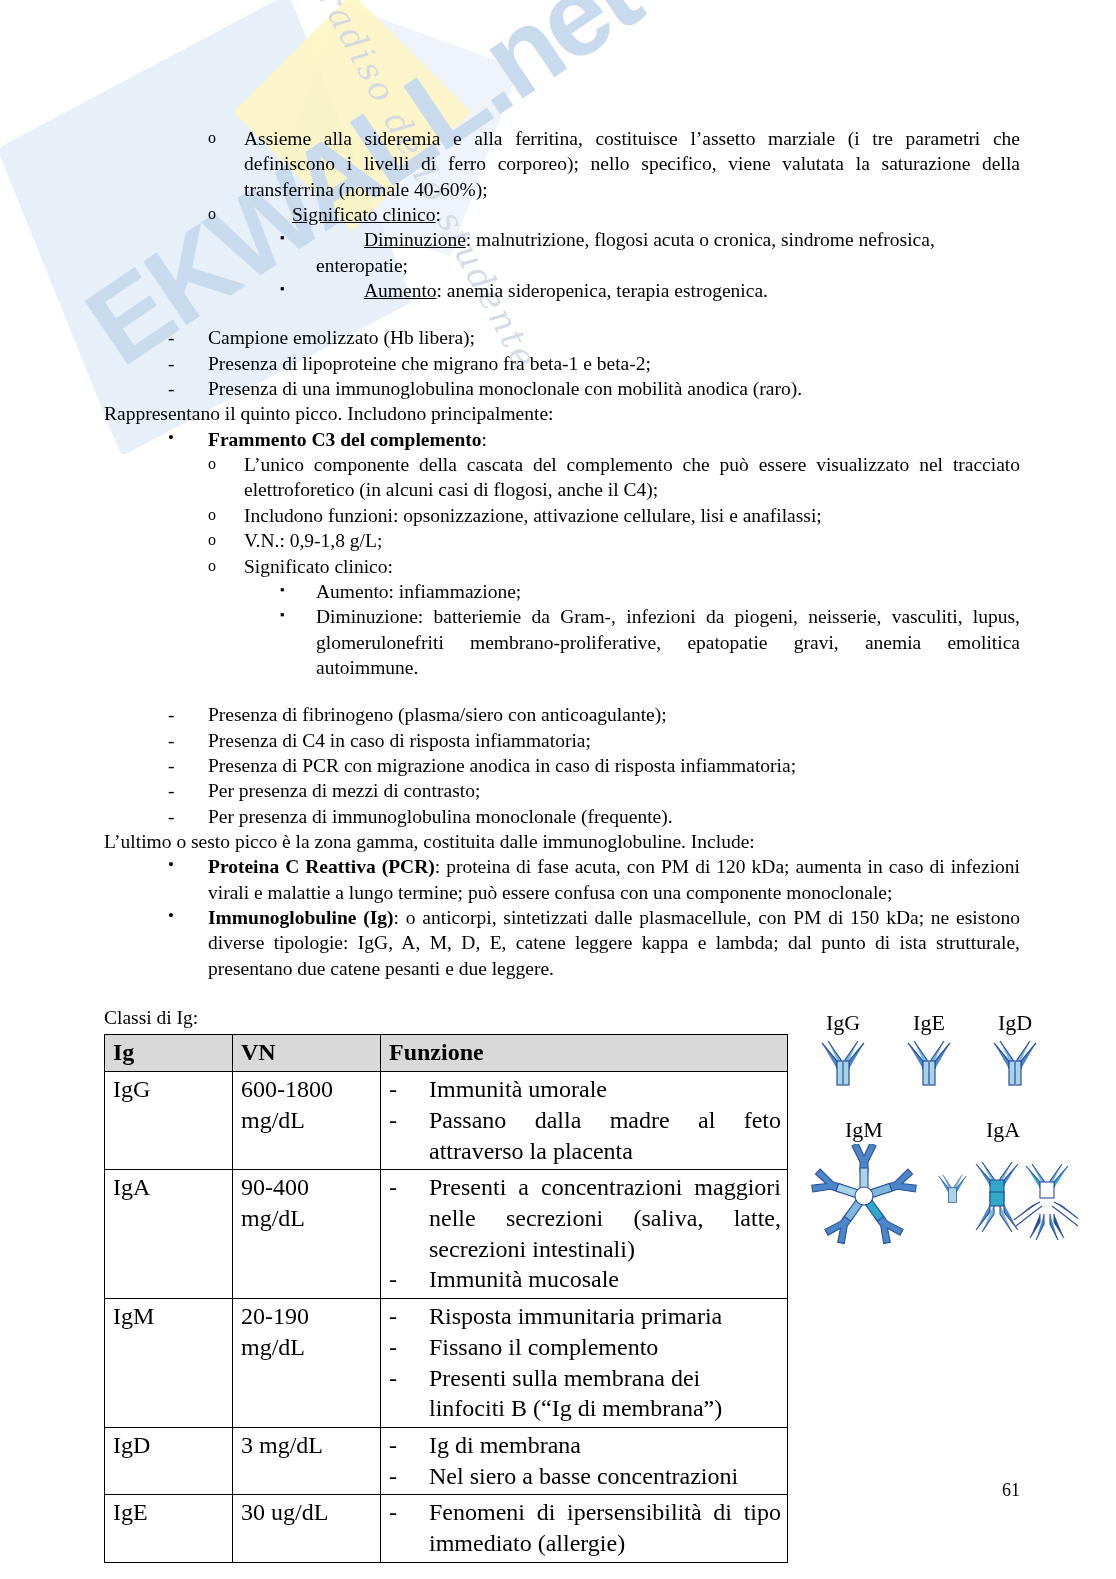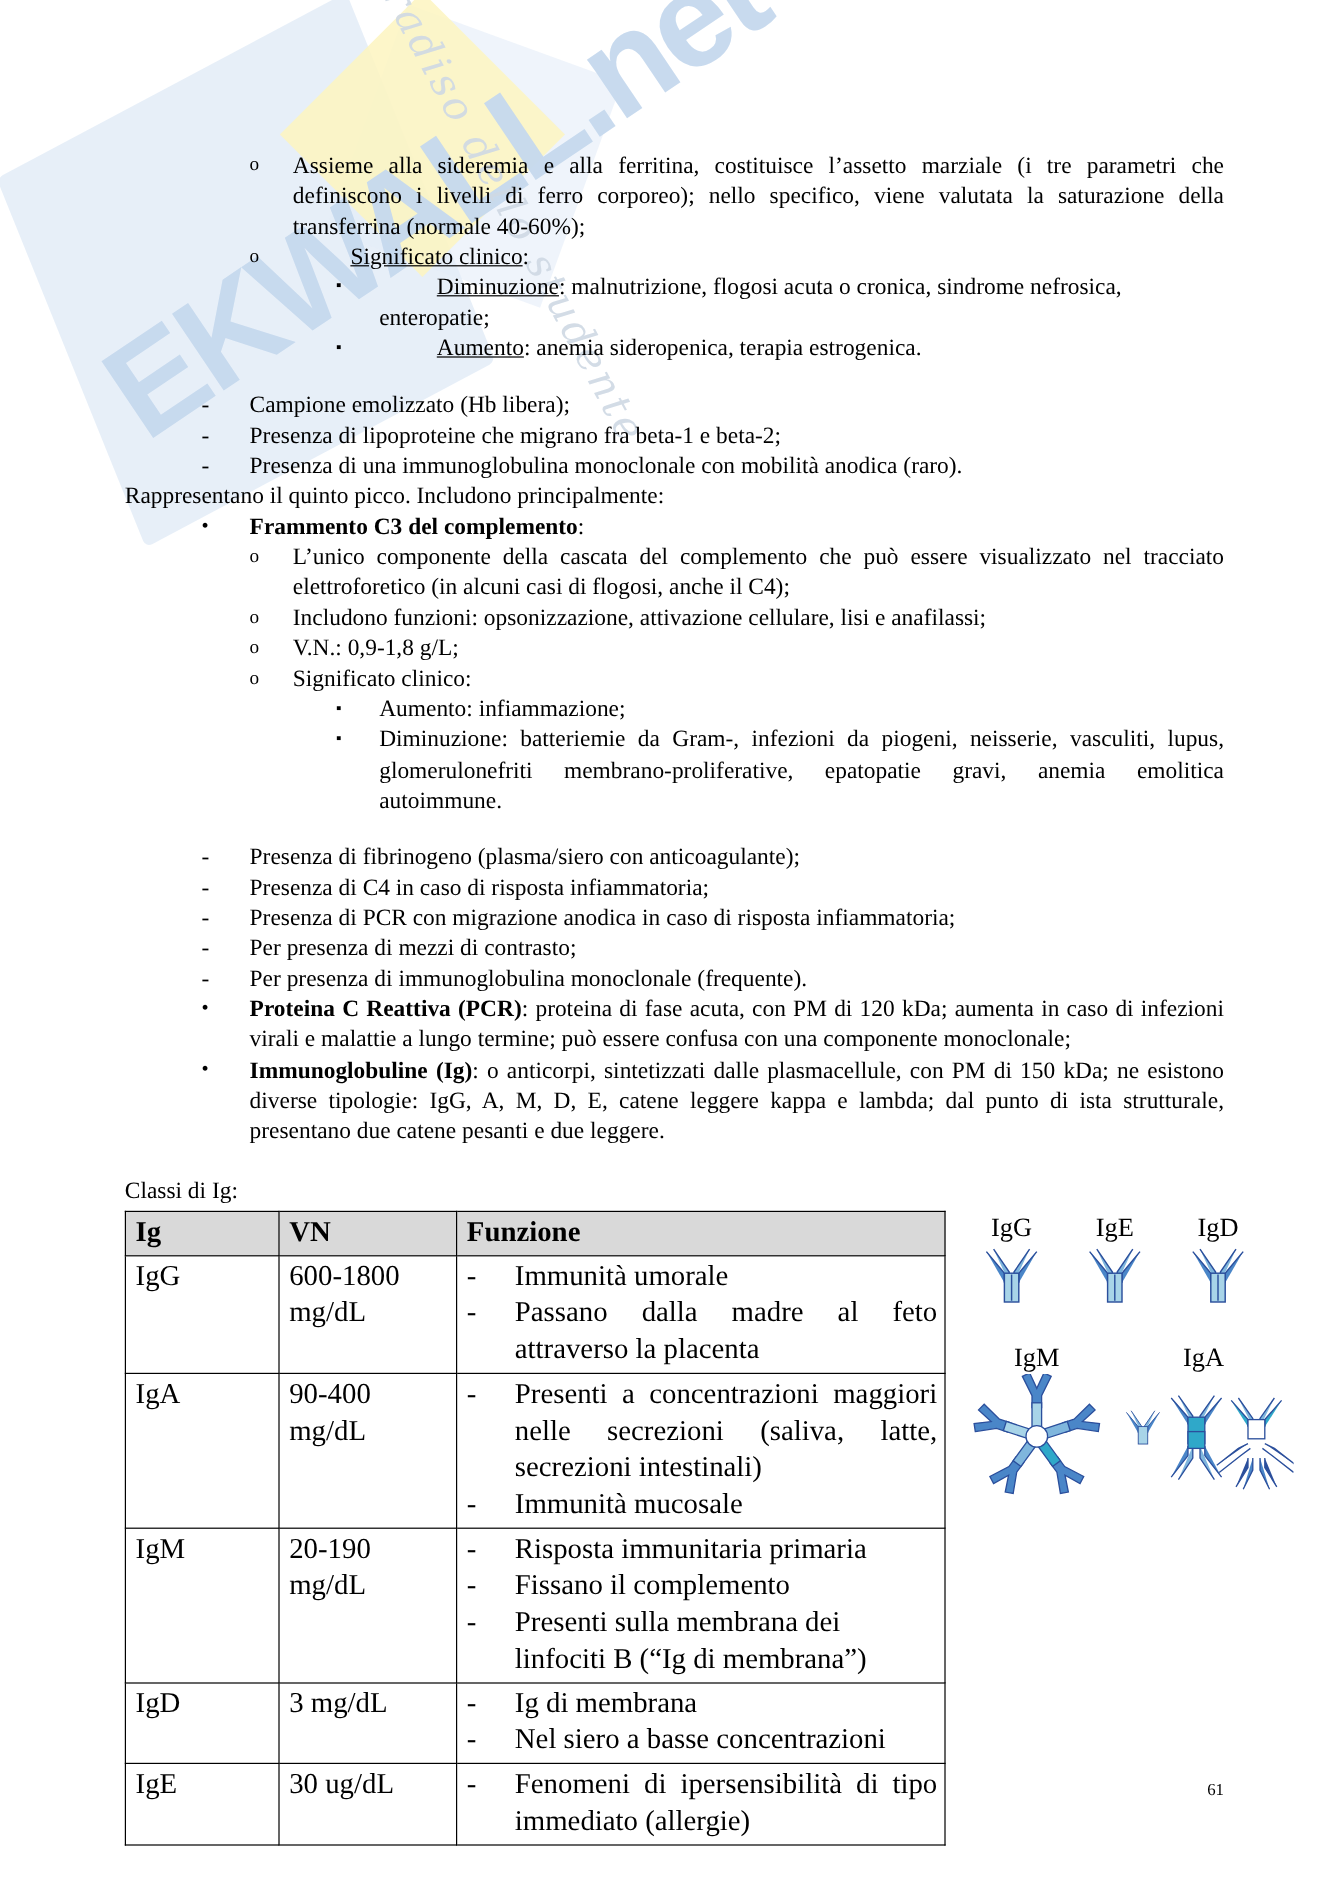--- a/index.html
+++ b/index.html
@@ -185,21 +185,21 @@
   .ab-label {
     font-size: 22px;
     line-height: 1;
     margin-bottom: 3px;
   }
 
   .pagenum {
     position: absolute;
     right: 96px;
     bottom: 78px;
-    font-size: 14px;
+    font-size: 18px;
     z-index: 3;
   }
 </style>
 </head>
 <body>
 
 <div class="page">
 
   <div class="wm-layer">
     <div class="wm-blue-blob"></div>
@@ -294,20 +294,21 @@
       <div class="lvl-dash">
         <span class="marker">-</span>
         <span class="mtext">Per presenza di mezzi di contrasto;</span>
       </div>
       <div class="lvl-dash">
         <span class="marker">-</span>
         <span class="mtext">Per presenza di immunoglobulina monoclonale (frequente).</span>
       </div>
     </div>
 
+    <div class="p0">L’ultimo o sesto picco è la zona gamma, costituita dalle immunoglobuline. Include:</div>
 
     <div class="lvl-bullet just">
       <span class="marker">•</span>
       <span class="mtext"><span class="b">Proteina C Reattiva (PCR)</span><span>: proteina di fase acuta, con PM di 120 kDa; aumenta in caso di infezioni virali e malattie a lungo termine; può essere confusa con una componente monoclonale;</span></span>
     </div>
     <div class="lvl-bullet just">
       <span class="marker">•</span>
       <span class="mtext"><span class="b">Immunoglobuline (Ig)</span><span>: o anticorpi, sintetizzati dalle plasmacellule, con PM di 150 kDa; ne esistono diverse tipologie: IgG, A, M, D, E, catene leggere kappa e lambda; dal punto di ista strutturale, presentano due catene pesanti e due leggere.</span></span>
     </div>
 

